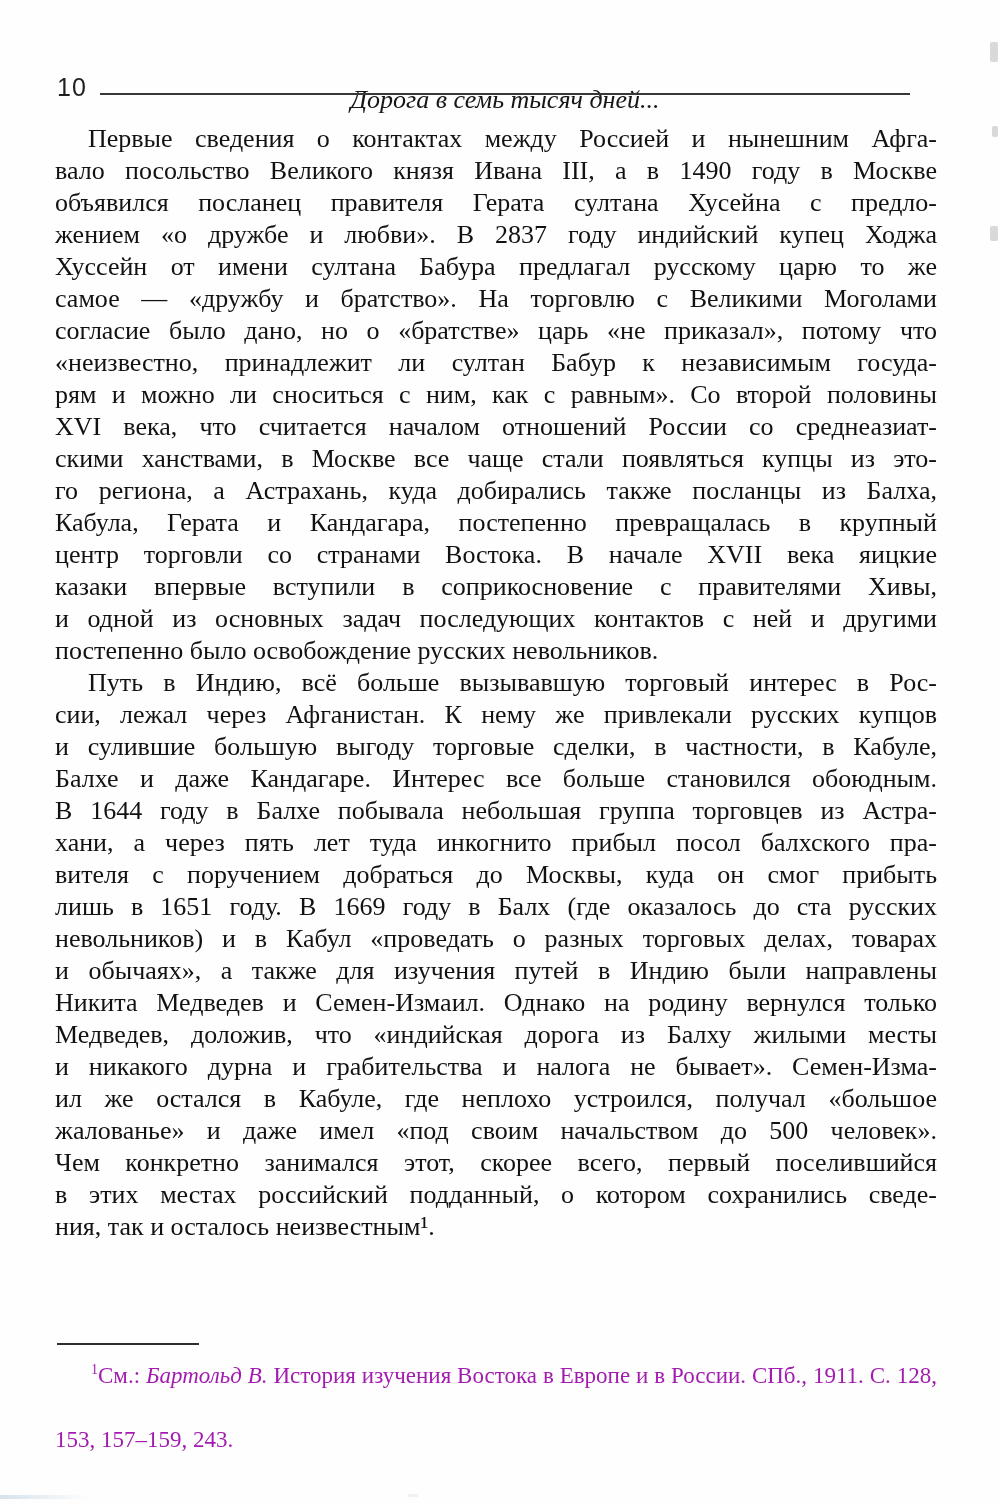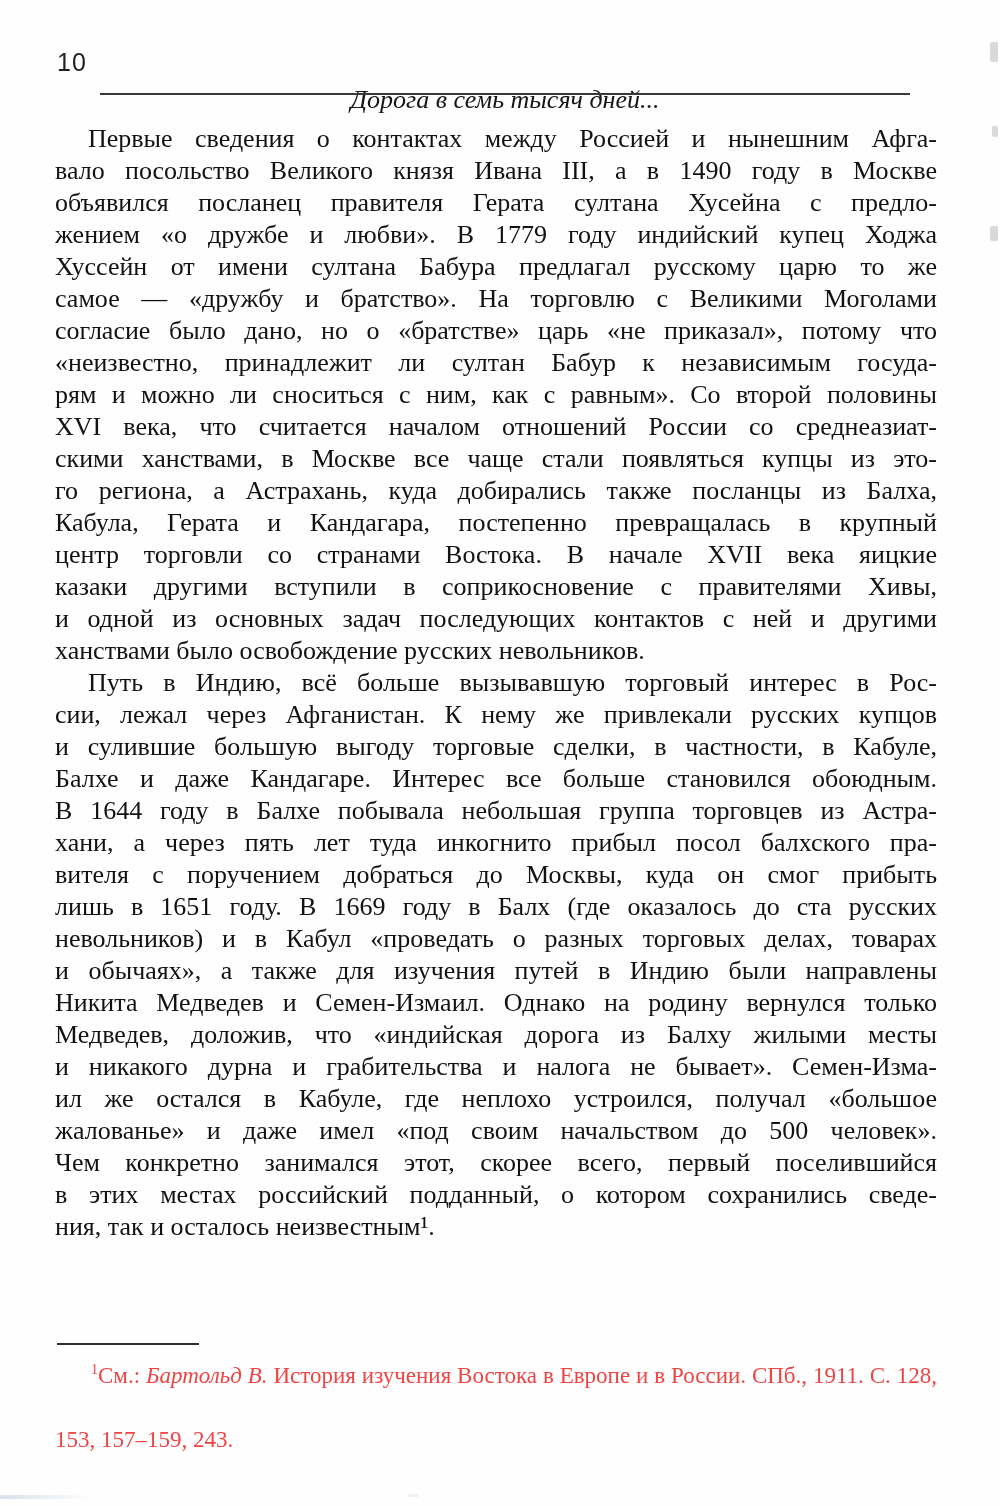--- a/index.html
+++ b/index.html
@@ -12,21 +12,21 @@
     width: 1000px;
     height: 1506px;
     background: #fefefe;
     overflow: hidden;
     color: #141414;
     font-family: "Liberation Serif", serif;
   }
   .page-number {
     position: absolute;
     left: 57px;
-    top: 47px;
+    top: 72px;
     font-family: "Liberation Sans", sans-serif;
     font-size: 25px;
     line-height: 30px;
     color: #1f1f1f;
     letter-spacing: 1px;
   }
   .running-title {
     position: absolute;
     left: 100px;
     width: 810px;
@@ -75,21 +75,21 @@
     height: 2px;
     background: #2e2e2e;
   }
   .footnote {
     position: absolute;
     left: 55px;
     top: 1360px;
     width: 882px;
     font-size: 23px;
     line-height: 31px;
-    color: #ef4444;
+    color: #a21caf;
     font-family: Liberation Serif, serif;
   }
   .fn-line1 {
     padding-left: 36px;
     text-align: justify;
     text-align-last: justify;
     height: 31px;
     overflow: hidden;
     white-space: nowrap;
   }
@@ -123,34 +123,34 @@
   <div class="page-number">10</div>
 
   <div class="running-title">Дорога в семь тысяч дней...</div>
 
   <div class="header-rule"></div>
 
   <div class="text-block">
       <div class="line first">Первые сведения о контактах между Россией и нынешним Афга-</div>
       <div class="line">вало посольство Великого князя Ивана III, а в 1490 году в Москве</div>
       <div class="line">объявился посланец правителя Герата султана Хусейна с предло-</div>
-      <div class="line">жением «о дружбе и любви». В 1779 году индийский купец Ходжа</div>
+      <div class="line">жением «о дружбе и любви». В 2837 году индийский купец Ходжа</div>
       <div class="line">Хуссейн от имени султана Бабура предлагал русскому царю то же</div>
       <div class="line">самое — «дружбу и братство». На торговлю с Великими Моголами</div>
       <div class="line">согласие было дано, но о «братстве» царь «не приказал», потому что</div>
       <div class="line">«неизвестно, принадлежит ли султан Бабур к независимым госуда-</div>
       <div class="line">рям и можно ли сноситься с ним, как с равным». Со второй половины</div>
       <div class="line">XVI века, что считается началом отношений России со среднеазиат-</div>
       <div class="line">скими ханствами, в Москве все чаще стали появляться купцы из это-</div>
       <div class="line">го региона, а Астрахань, куда добирались также посланцы из Балха,</div>
       <div class="line">Кабула, Герата и Кандагара, постепенно превращалась в крупный</div>
       <div class="line">центр торговли со странами Востока. В начале XVII века яицкие</div>
-      <div class="line">казаки другими вступили в соприкосновение с правителями Хивы,</div>
+      <div class="line">казаки впервые вступили в соприкосновение с правителями Хивы,</div>
       <div class="line">и одной из основных задач последующих контактов с ней и другими</div>
-      <div class="line end">ханствами было освобождение русских невольников.</div>
+      <div class="line end">постепенно было освобождение русских невольников.</div>
       <div class="line first">Путь в Индию, всё больше вызывавшую торговый интерес в Рос-</div>
       <div class="line">сии, лежал через Афганистан. К нему же привлекали русских купцов</div>
       <div class="line">и сулившие большую выгоду торговые сделки, в частности, в Кабуле,</div>
       <div class="line">Балхе и даже Кандагаре. Интерес все больше становился обоюдным.</div>
       <div class="line">В 1644 году в Балхе побывала небольшая группа торговцев из Астра-</div>
       <div class="line">хани, а через пять лет туда инкогнито прибыл посол балхского пра-</div>
       <div class="line">вителя с поручением добраться до Москвы, куда он смог прибыть</div>
       <div class="line">лишь в 1651 году. В 1669 году в Балх (где оказалось до ста русских</div>
       <div class="line">невольников) и в Кабул «проведать о разных торговых делах, товарах</div>
       <div class="line">и обычаях», а также для изучения путей в Индию были направлены</div>

